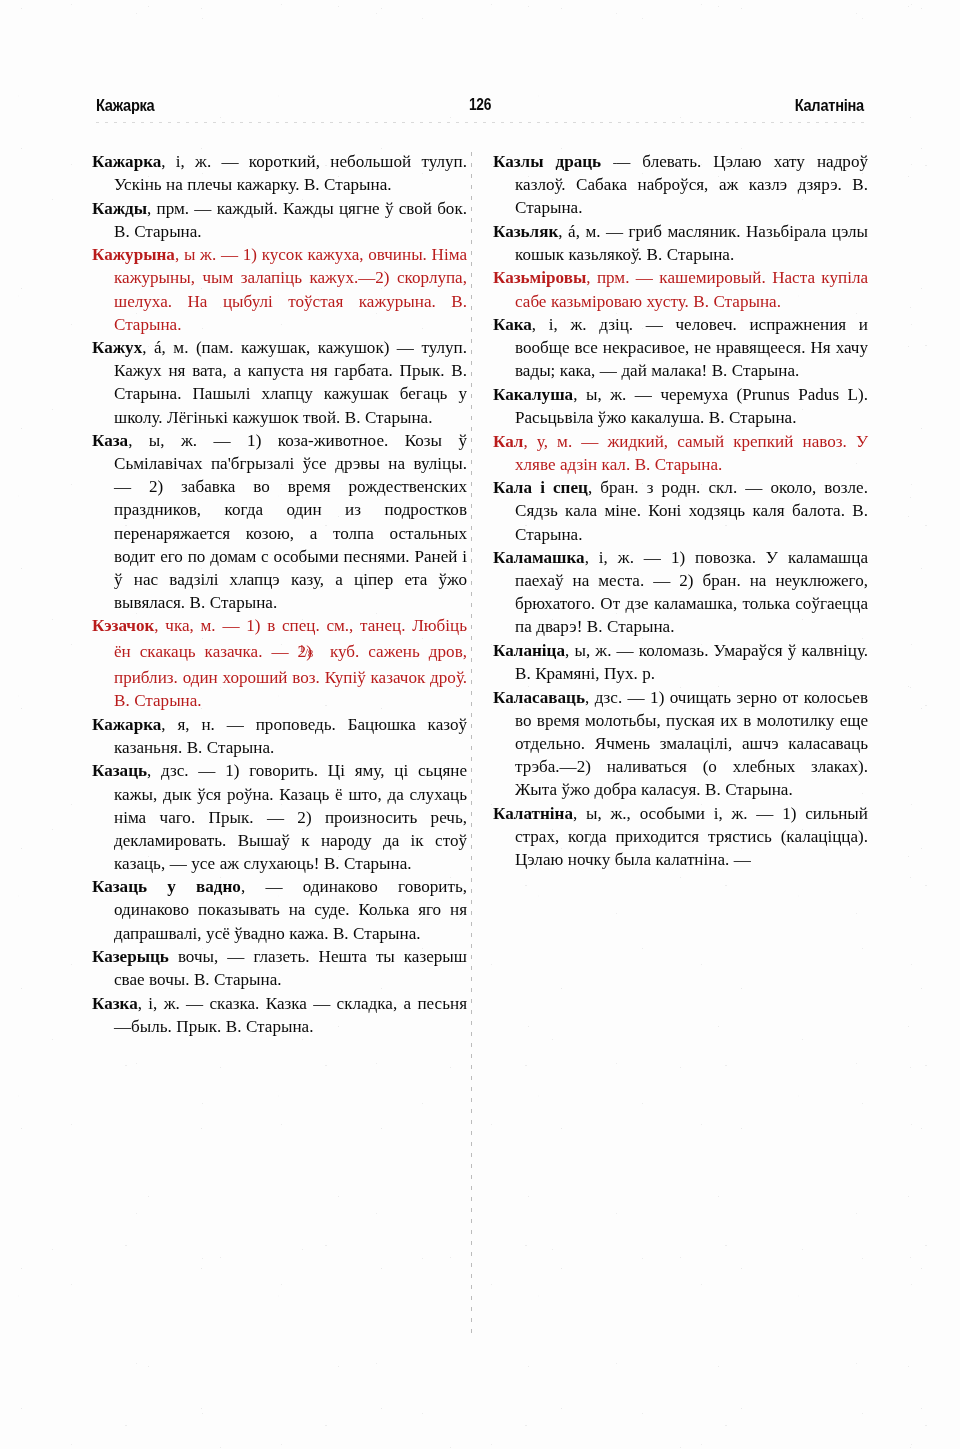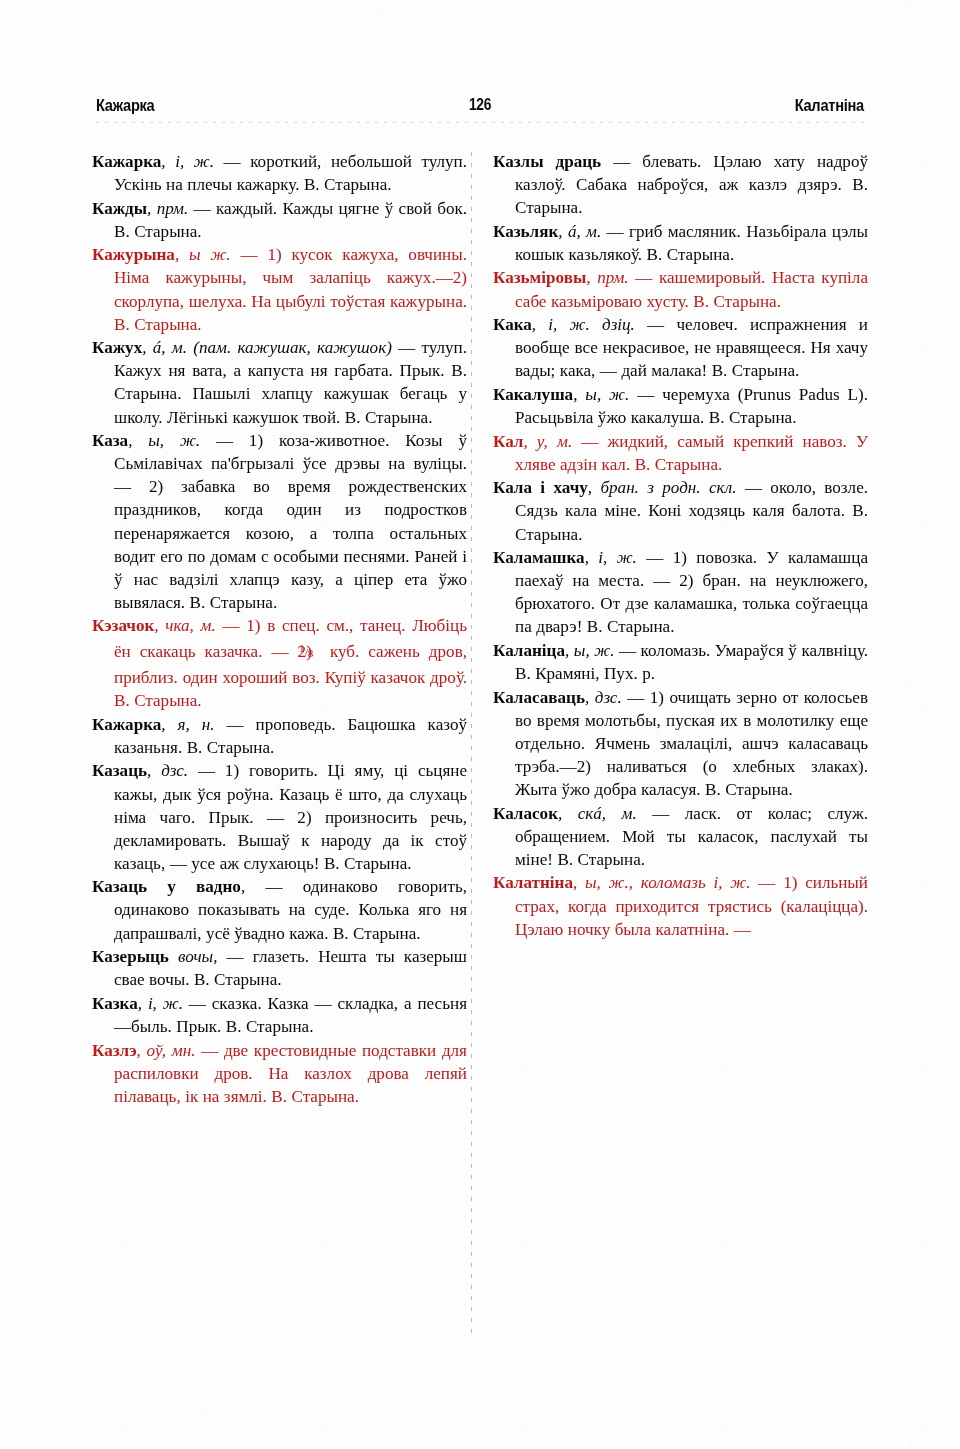--- a/index.html
+++ b/index.html
@@ -117,21 +117,21 @@
     line-height: 23.1px;
     text-align: justify;
     text-align-last: left;
     padding-left: 22px;
     text-indent: -22px;
     margin: 0 0 0.5px 0;
     word-spacing: .2px;
     hyphens: manual;
   }
   .hw { font-weight: 700; }
-  .gr { font-style: italic; }
+  .gr { }
   .src { font-weight: 400; }
 
   
   .frac {
     font-size: 12.5px;
     display: inline-block;
     vertical-align: 0;
   }
   .frac sup { font-size: 11px; vertical-align: .45em; }
   .frac sub { font-size: 11px; vertical-align: -.05em; }
@@ -173,49 +173,47 @@
       <p class="entry"><span class="hw">Кажарка</span><span class="gr">, я, н.</span><span> — проповедь. Бацюшка казоў казаньня. </span><span class="src">В. Старына.</span></p>
 
       <p class="entry"><span class="hw">Казаць</span><span class="gr">, дзс.</span><span> — 1) говорить. Ці яму, ці сьцяне кажы, дык ўся роўна. Казаць ё што, да слухаць німа чаго. </span><span class="src">Прык.</span><span> — 2) произносить речь, декламировать. Вышаў к народу да ік стоў казаць, — усе аж слухаюць! </span><span class="src">В. Старына.</span></p>
 
       <p class="entry"><span class="hw">Казаць у вадно</span><span>, — одинаково говорить, одинаково показывать на суде. Колька яго ня дапрашвалі, усё ўвадно кажа. </span><span class="src">В. Старына.</span></p>
 
       <p class="entry"><span class="hw">Казерыць</span><span class="gr"> вочы</span><span>, — глазеть. Нешта ты казерыш свае вочы. </span><span class="src">В. Старына.</span></p>
 
       <p class="entry"><span class="hw">Казка</span><span class="gr">, і, ж.</span><span> — сказка. Казка — складка, а песьня—быль. </span><span class="src">Прык. В. Старына.</span></p>
 
-      <p class="entry"><span class="hw">Казлэ</span><span class="gr">, оў, мн.</span><span> — две крестовидные подставки для распиловки дров. На казлох дрова лепяй пілаваць, ік на зямлі. </span><span class="src">В. Старына.</span></p>
 
     </div>
 
     <div class="col">
 
       <p class="entry"><span class="hw">Казлы драць</span><span> — блевать. Цэлаю хату надроў казлоў. Сабака наброўся, аж казлэ дзярэ. </span><span class="src">В. Старына.</span></p>
 
       <p class="entry"><span class="hw">Казьляк</span><span class="gr">, á, м.</span><span> — гриб масляник. Назьбірала цэлы кошык казьлякоў. </span><span class="src">В. Старына.</span></p>
 
       <p class="entry"><span class="hw">Казьміровы</span><span class="gr">, прм.</span><span> — кашемировый. Наста купіла сабе казьміроваю хусту. </span><span class="src">В. Старына.</span></p>
 
       <p class="entry"><span class="hw">Кака</span><span class="gr">, і, ж. дзіц.</span><span> — человеч. испражнения и вообще все некрасивое, не нравящееся. Ня хачу вады; кака, — дай малака! </span><span class="src">В. Старына.</span></p>
 
       <p class="entry"><span class="hw">Какалуша</span><span class="gr">, ы, ж.</span><span> — черемуха (Prunus Padus L). Расьцьвіла ўжо какалуша. </span><span class="src">В. Старына.</span></p>
 
 
       <p class="entry"><span class="hw">Кал</span><span class="gr">, у, м.</span><span> — жидкий, самый крепкий навоз. У хляве адзін кал. </span><span class="src">В. Старына.</span></p>
 
-      <p class="entry"><span class="hw">Кала і хачу</span><span class="gr">, бран. з родн. скл.</span><span> — около, возле. Сядзь кала міне. Коні ходзяць каля балота. </span><span class="src">В. Старына.</span></p>
+      <p class="entry"><span class="hw">Кала і спец</span><span class="gr">, бран. з родн. скл.</span><span> — около, возле. Сядзь кала міне. Коні ходзяць каля балота. </span><span class="src">В. Старына.</span></p>
 
       <p class="entry"><span class="hw">Каламашка</span><span class="gr">, і, ж.</span><span> — 1) повозка. У каламашца паехаў на места. — 2) бран. на неуклюжего, брюхатого. От дзе каламашка, толька соўгаецца па дварэ! </span><span class="src">В. Старына.</span></p>
 
       <p class="entry"><span class="hw">Каланіца</span><span class="gr">, ы, ж.</span><span> — коломазь. Умараўся ў калвніцу. </span><span class="src">В. Крамяні, Пух. р.</span></p>
 
       <p class="entry"><span class="hw">Каласаваць</span><span class="gr">, дзс.</span><span> — 1) очищать зерно от колосьев во время молотьбы, пуская их в молотилку еще отдельно. Ячмень змалацілі, ашчэ каласаваць трэба.—2) наливаться (о хлебных злаках). Жыта ўжо добра каласуя. </span><span class="src">В. Старына.</span></p>
 
 
-      <p class="entry"><span class="hw">Каласок</span><span class="gr">, скá, м.</span><span> — ласк. от колас; служ. обращением. Мой ты каласок, паслухай ты міне! </span><span class="src">В. Старына.</span></p>
-
-      <p class="entry"><span class="hw">Калатніна</span><span class="gr">, ы, ж., коломазь і, ж.</span><span> — 1) сильный страх, когда приходится трястись (калаціцца). Цэлаю ночку была калатніна. —</span></p>
+
+      <p class="entry"><span class="hw">Калатніна</span><span class="gr">, ы, ж., особыми і, ж.</span><span> — 1) сильный страх, когда приходится трястись (калаціцца). Цэлаю ночку была калатніна. —</span></p>
 
     </div>
   </div>
 
   <div class="speckle"></div>
 </div>
 
 </body></html>

